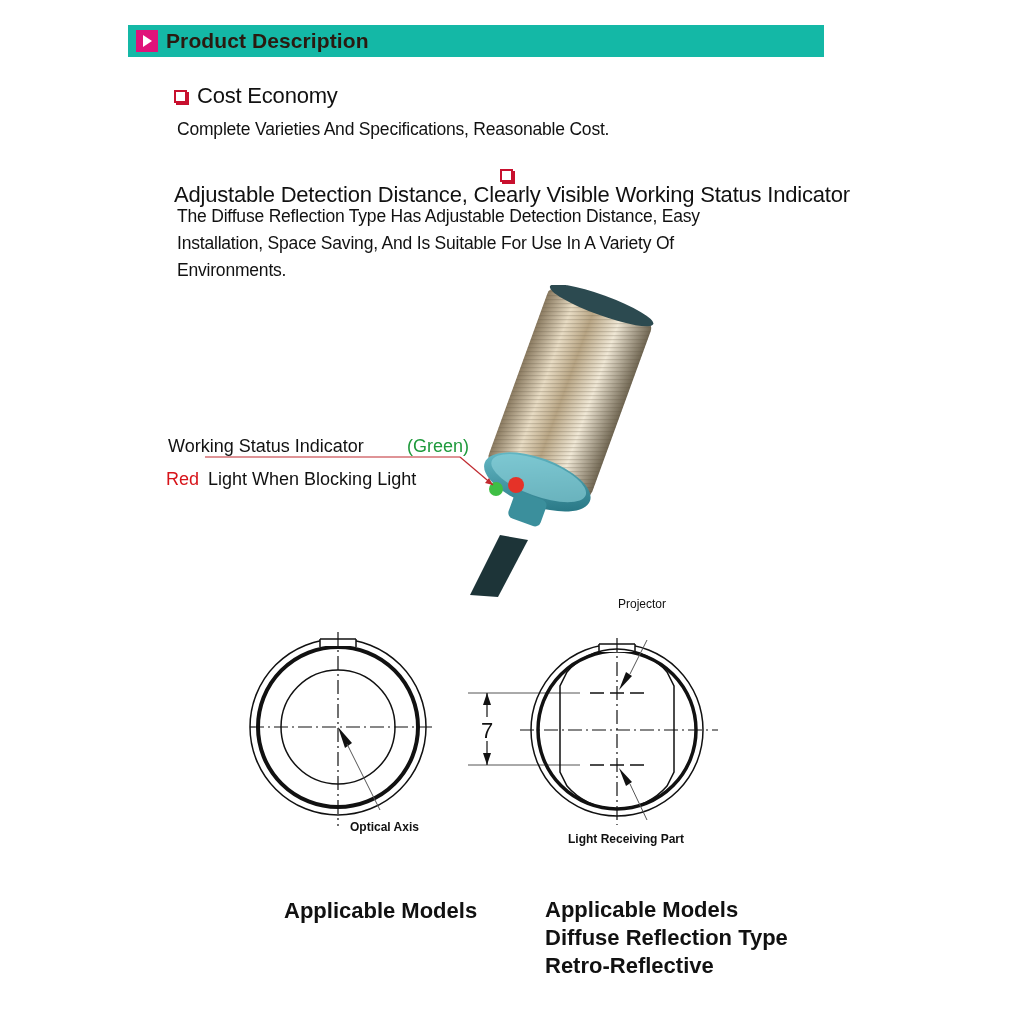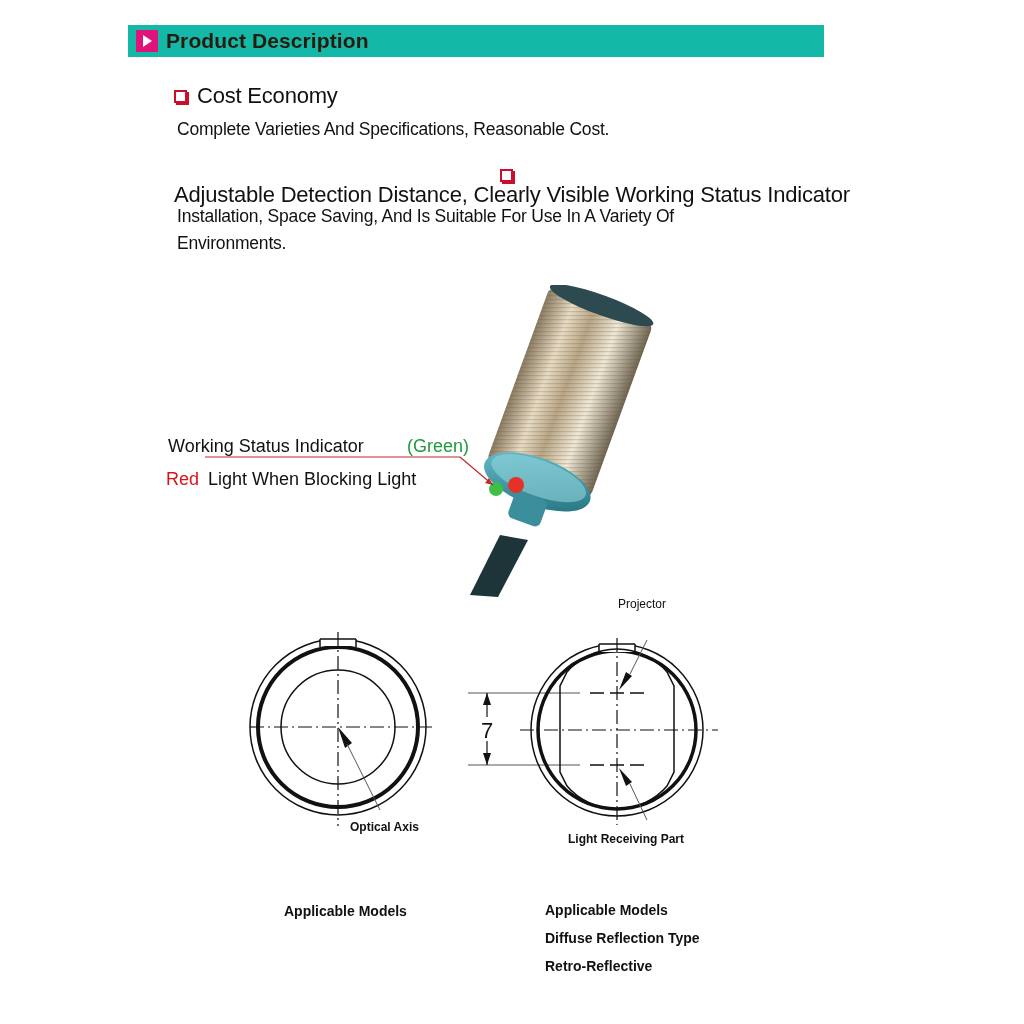--- a/index.html
+++ b/index.html
@@ -14,21 +14,21 @@
   .header-title { font-weight:bold; font-size:21px; color:#2a1a10; margin-left:8px; letter-spacing:0.1px; }
   .bullet-row { display:flex; align-items:center;padding-left:23px; }
   .sq-icon { width:13px; height:13px; border:2px solid #c8102e; box-sizing:border-box;
              position:relative; margin-right:10px; background:#fff; box-shadow:2px 2px 0 #c8102e; }
   .h2 { font-size:22px; color:#111; letter-spacing:-0.2px; }
   .desc { font-size:17.5px; color:#111; line-height:27px; letter-spacing:-0.2px; }
   .label-bold { font-weight:bold; font-size:12px; color:#111; }
   .lbl { font-size:18px; color:#111; }
   .green { color:#1f9a3c; }
   .red { color:#d7141a; }
-  .models { font-weight:bold; font-size:14px; line-height:28px; color:#111; }
+  .models { font-weight:bold; font-size:22px; line-height:28px; color:#111; }
 </style>
 </head>
 <body>
 
 <div class="abs header-bar">
   <div class="header-arrow">
     <svg width="12" height="14" viewBox="0 0 12 14">
         <polygon points="2,1 11,7 2,13" fill="#ffffff"></polygon>
       </svg>
   </div>
@@ -41,20 +41,21 @@
 </div>
 <div class="abs desc" style="left:177px; top:116px;">
   <div>Complete Varieties And Specifications, Reasonable Cost.</div>
 </div>
 
 <div class="abs bullet-row" style="left:151px; top:169px;flex-direction:column;">
   <span class="sq-icon"></span>
   <span class="h2">Adjustable Detection Distance, Clearly Visible Working Status Indicator</span>
 </div>
 <div class="abs desc" style="left:177px; top:203px;">
+  <div>The Diffuse Reflection Type Has Adjustable Detection Distance, Easy</div>
   <div>Installation, Space Saving, And Is Suitable For Use In A Variety Of</div>
   <div>Environments.</div>
 </div>
 
 <svg class="abs" style="left:440px; top:285px;" width="240" height="315" viewBox="0 0 240 315">
   <defs>
     <linearGradient id="metal" x1="0" y1="0" x2="1" y2="0">
       <stop offset="0" stop-color="#8a7a60"></stop>
       <stop offset="0.25" stop-color="#e8dcc4"></stop>
       <stop offset="0.45" stop-color="#b8a584"></stop>

